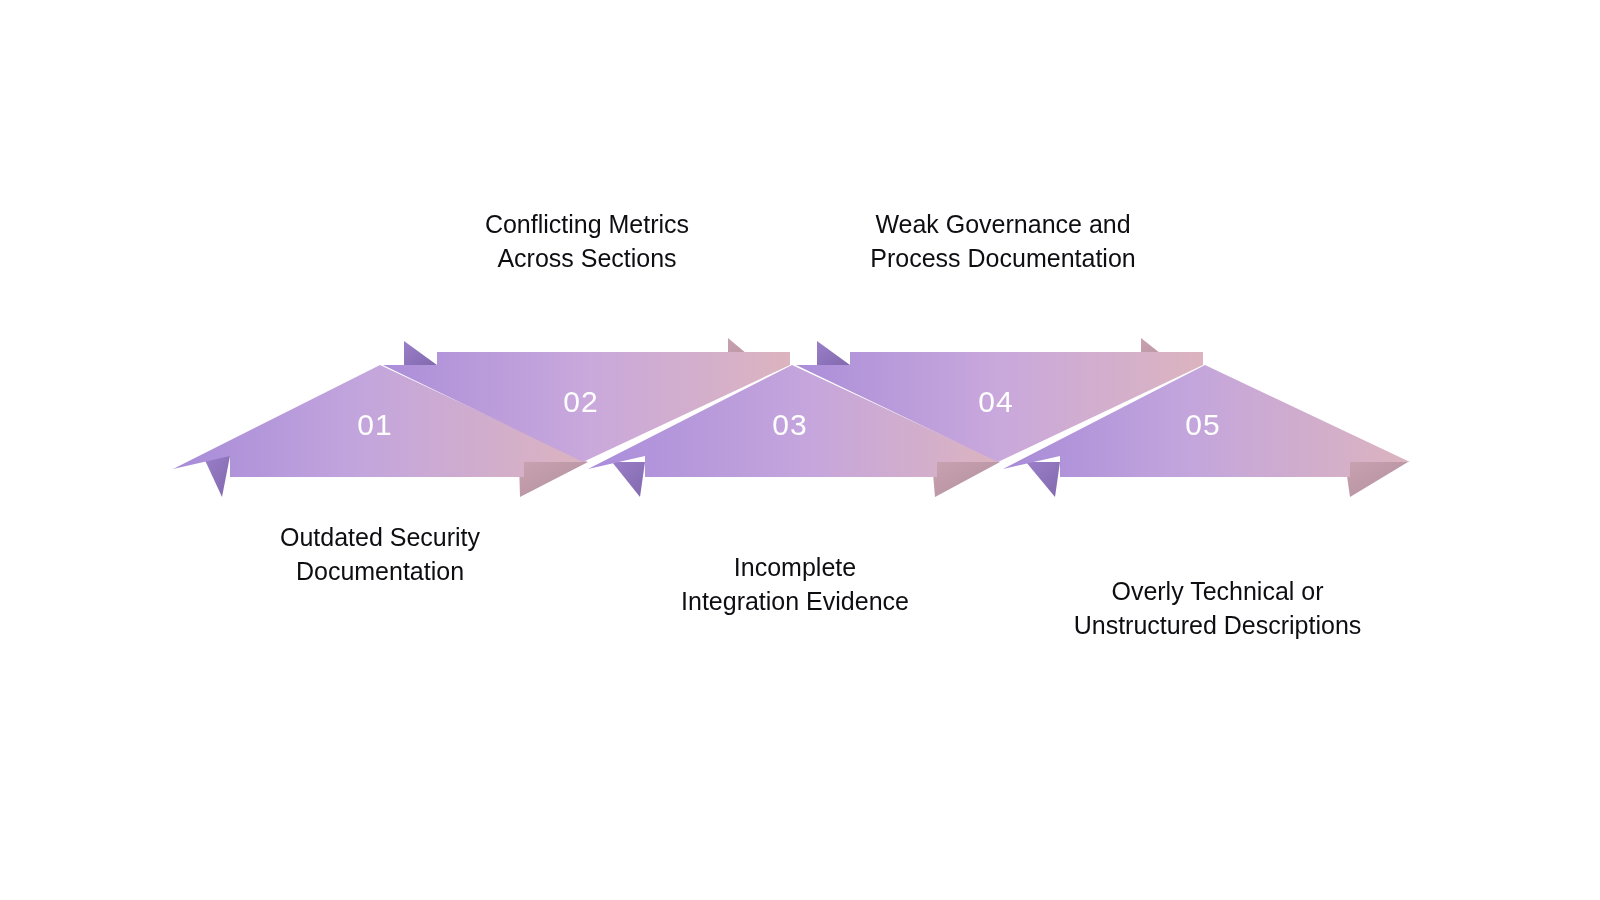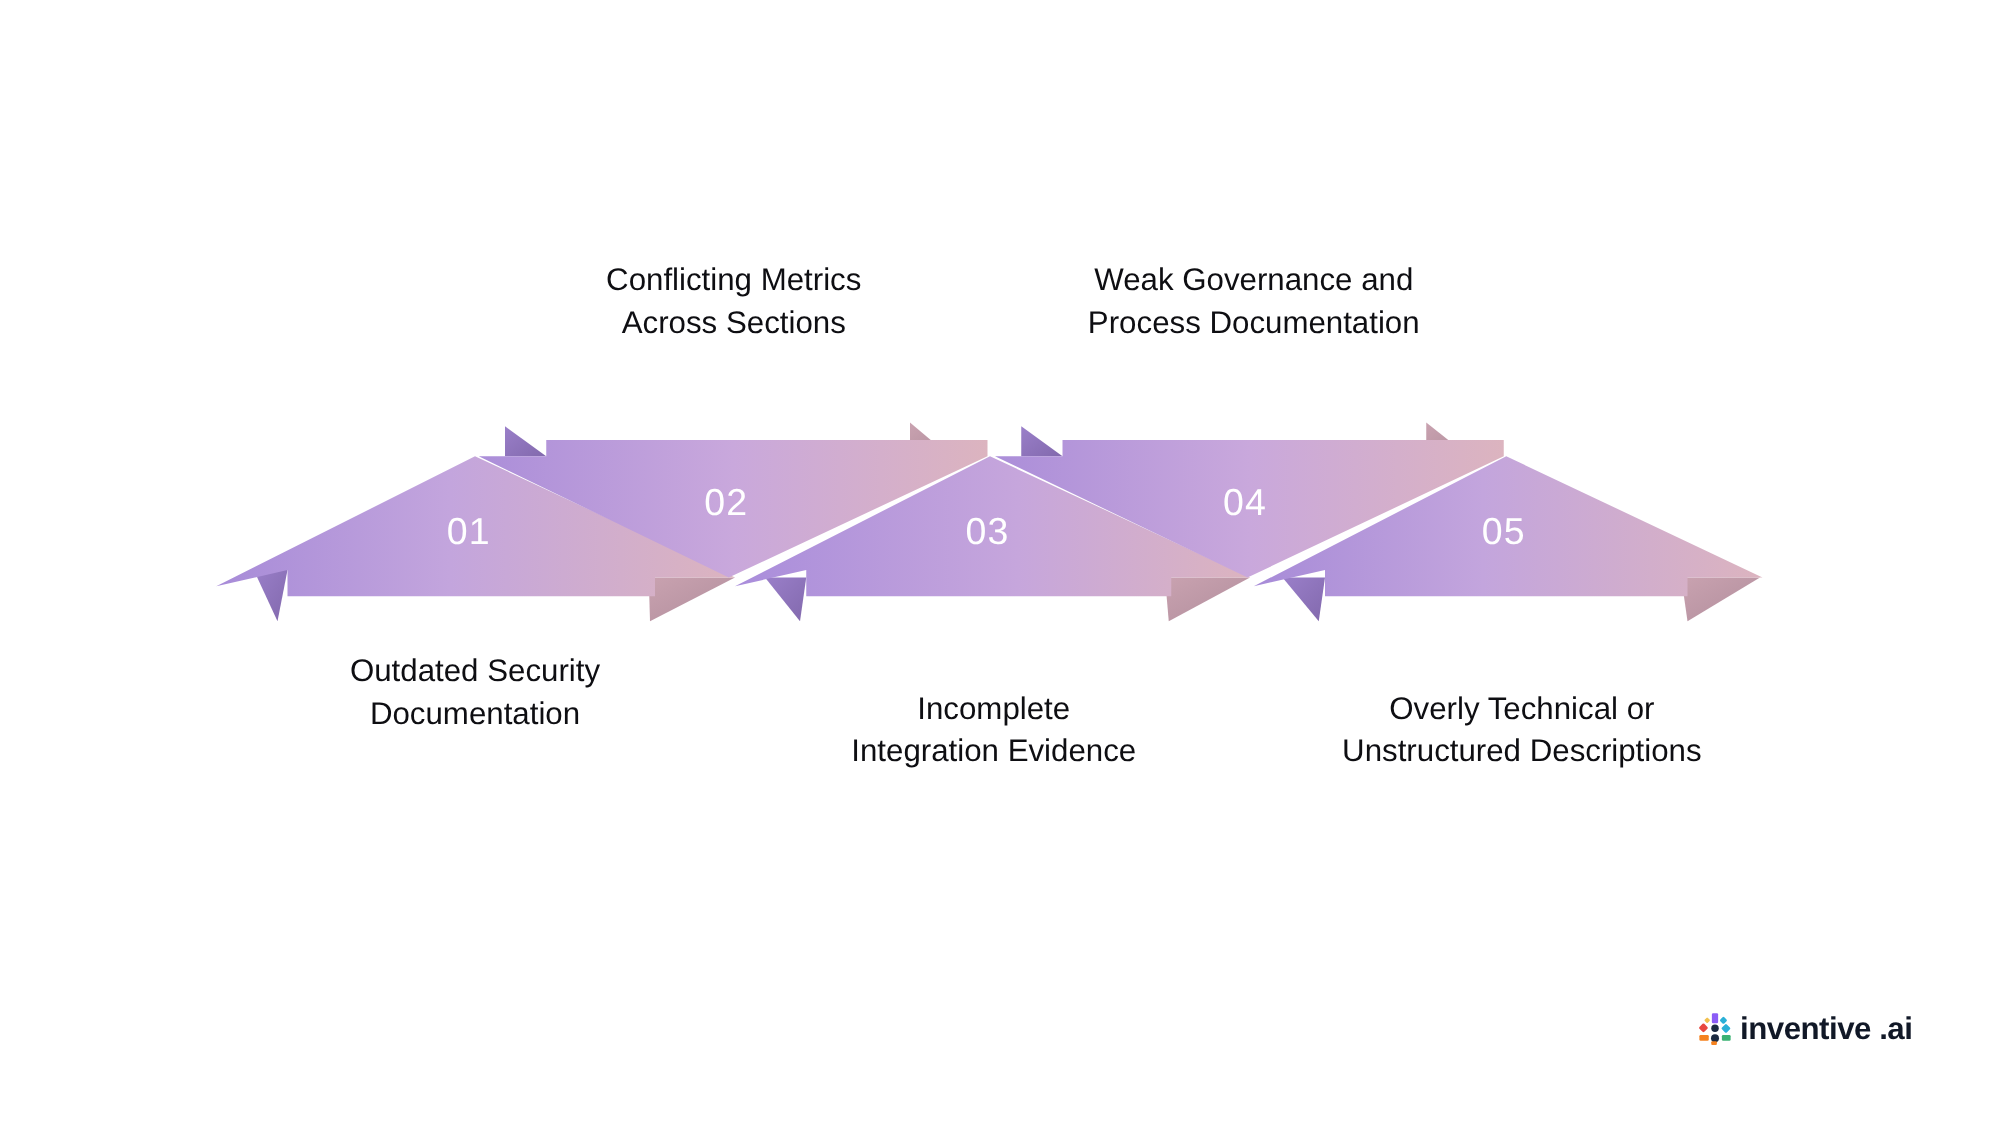--- a/index.html
+++ b/index.html
@@ -156,36 +156,17 @@
 
   <div class="caption cap-top" style="left:843px; top:207px; width:320px;">Weak Governance and
 Process Documentation</div>
 
   <div class="caption cap-bottom" style="left:230px; top:520px; width:300px;">Outdated Security
 Documentation</div>
 
   <div class="caption cap-bottom" style="left:635px; top:550px; width:320px;">Incomplete
 Integration Evidence</div>
 
-  <div class="caption cap-bottom" style="left:1025px; top:550px; width:385px;">Overly Technical or
+  <div class="caption cap-bottom" style="left:1025px; top:574px; width:385px;">Overly Technical or
 Unstructured Descriptions</div>
 
-  <div id="logo">
-    <svg id="logo-mark" viewBox="0 0 28 28">
-
-      <rect x="11.5" y="1.5" width="5" height="8" rx="1" fill="#8b5cf6"></rect>
-      <rect x="18.5" y="5.0" width="4.5" height="4.5" rx="1" fill="#2bb0d7" transform="rotate(45 20.75 7.25)"></rect>
-
-      <rect x="2.0" y="10.5" width="5.5" height="5.5" rx="1" fill="#e8473f" transform="rotate(45 4.75 13.25)"></rect>
-      <circle cx="14" cy="13.5" r="3" fill="#1b2a41"></circle>
-      <rect x="20.0" y="11.0" width="5.5" height="5.5" rx="1" fill="#2bb0d7" transform="rotate(45 22.75 13.75)"></rect>
-
-      <rect x="1.5" y="19.0" width="7.5" height="4.5" rx="1" fill="#f58220"></rect>
-      <circle cx="14" cy="21.5" r="3.2" fill="#1b2a41"></circle>
-      <rect x="19.5" y="19.0" width="7" height="4.5" rx="1" fill="#3bb273"></rect>
-
-      <rect x="6.0" y="5.5" width="3.5" height="3.5" rx="0.8" fill="#f2c14e" transform="rotate(45 7.75 7.25)"></rect>
-      <rect x="11.0" y="24.0" width="4.5" height="3" rx="0.8" fill="#f58220"></rect>
-    </svg>
-    <span id="logo-text">inventive .ai</span>
-  </div>
 
 </div>
 
 </body></html>

